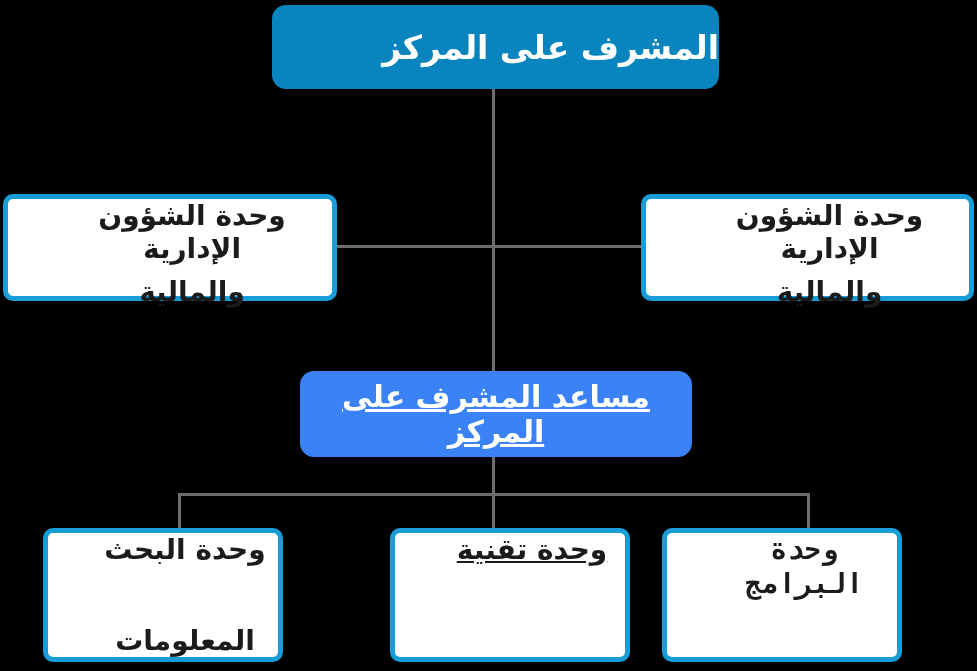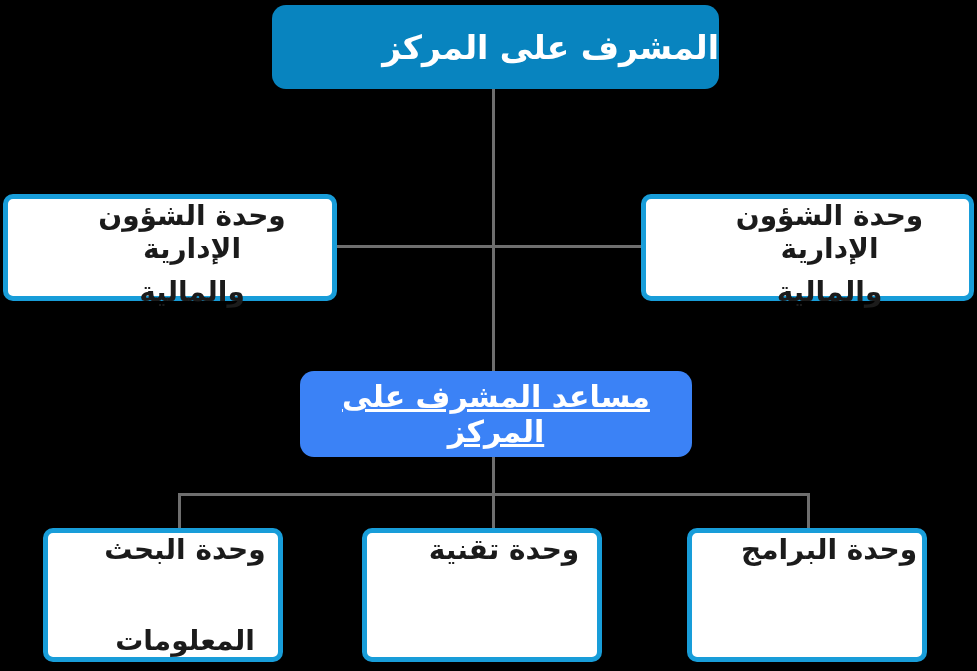--- a/index.html
+++ b/index.html
@@ -73,22 +73,22 @@
     left: 641px; top: 194px;
     width: 333px; height: 107px;
     row-gap: 10px;
   }
   .unit.bottom {
     top: 528px;
     width: 240px; height: 134px;
     row-gap: 22px;
   }
   #node-research  { left: 43px;  }
-  #node-it        { left: 362px; }
-  #node-programs  { left: 687px; }
+  #node-it        { left: 390px; text-decoration: underline; }
+  #node-programs  { left: 662px; font-family: Liberation Mono, monospace; }
 
   
   #v-top          { left: 492px; top: 89px;  width: 3px;   height: 282px; }
   #h-admin        { left: 336px; top: 245px; width: 306px; height: 3px;  }
   #v-assistant    { left: 492px; top: 457px; width: 3px;   height: 37px; }
   #h-bottom       { left: 178px; top: 493px; width: 632px; height: 3px;  }
   #drop-research  { left: 178px; top: 493px; width: 3px;   height: 35px; }
   #drop-it        { left: 492px; top: 493px; width: 3px;   height: 35px; }
   #drop-programs  { left: 807px; top: 493px; width: 3px;   height: 35px; }
 </style>

